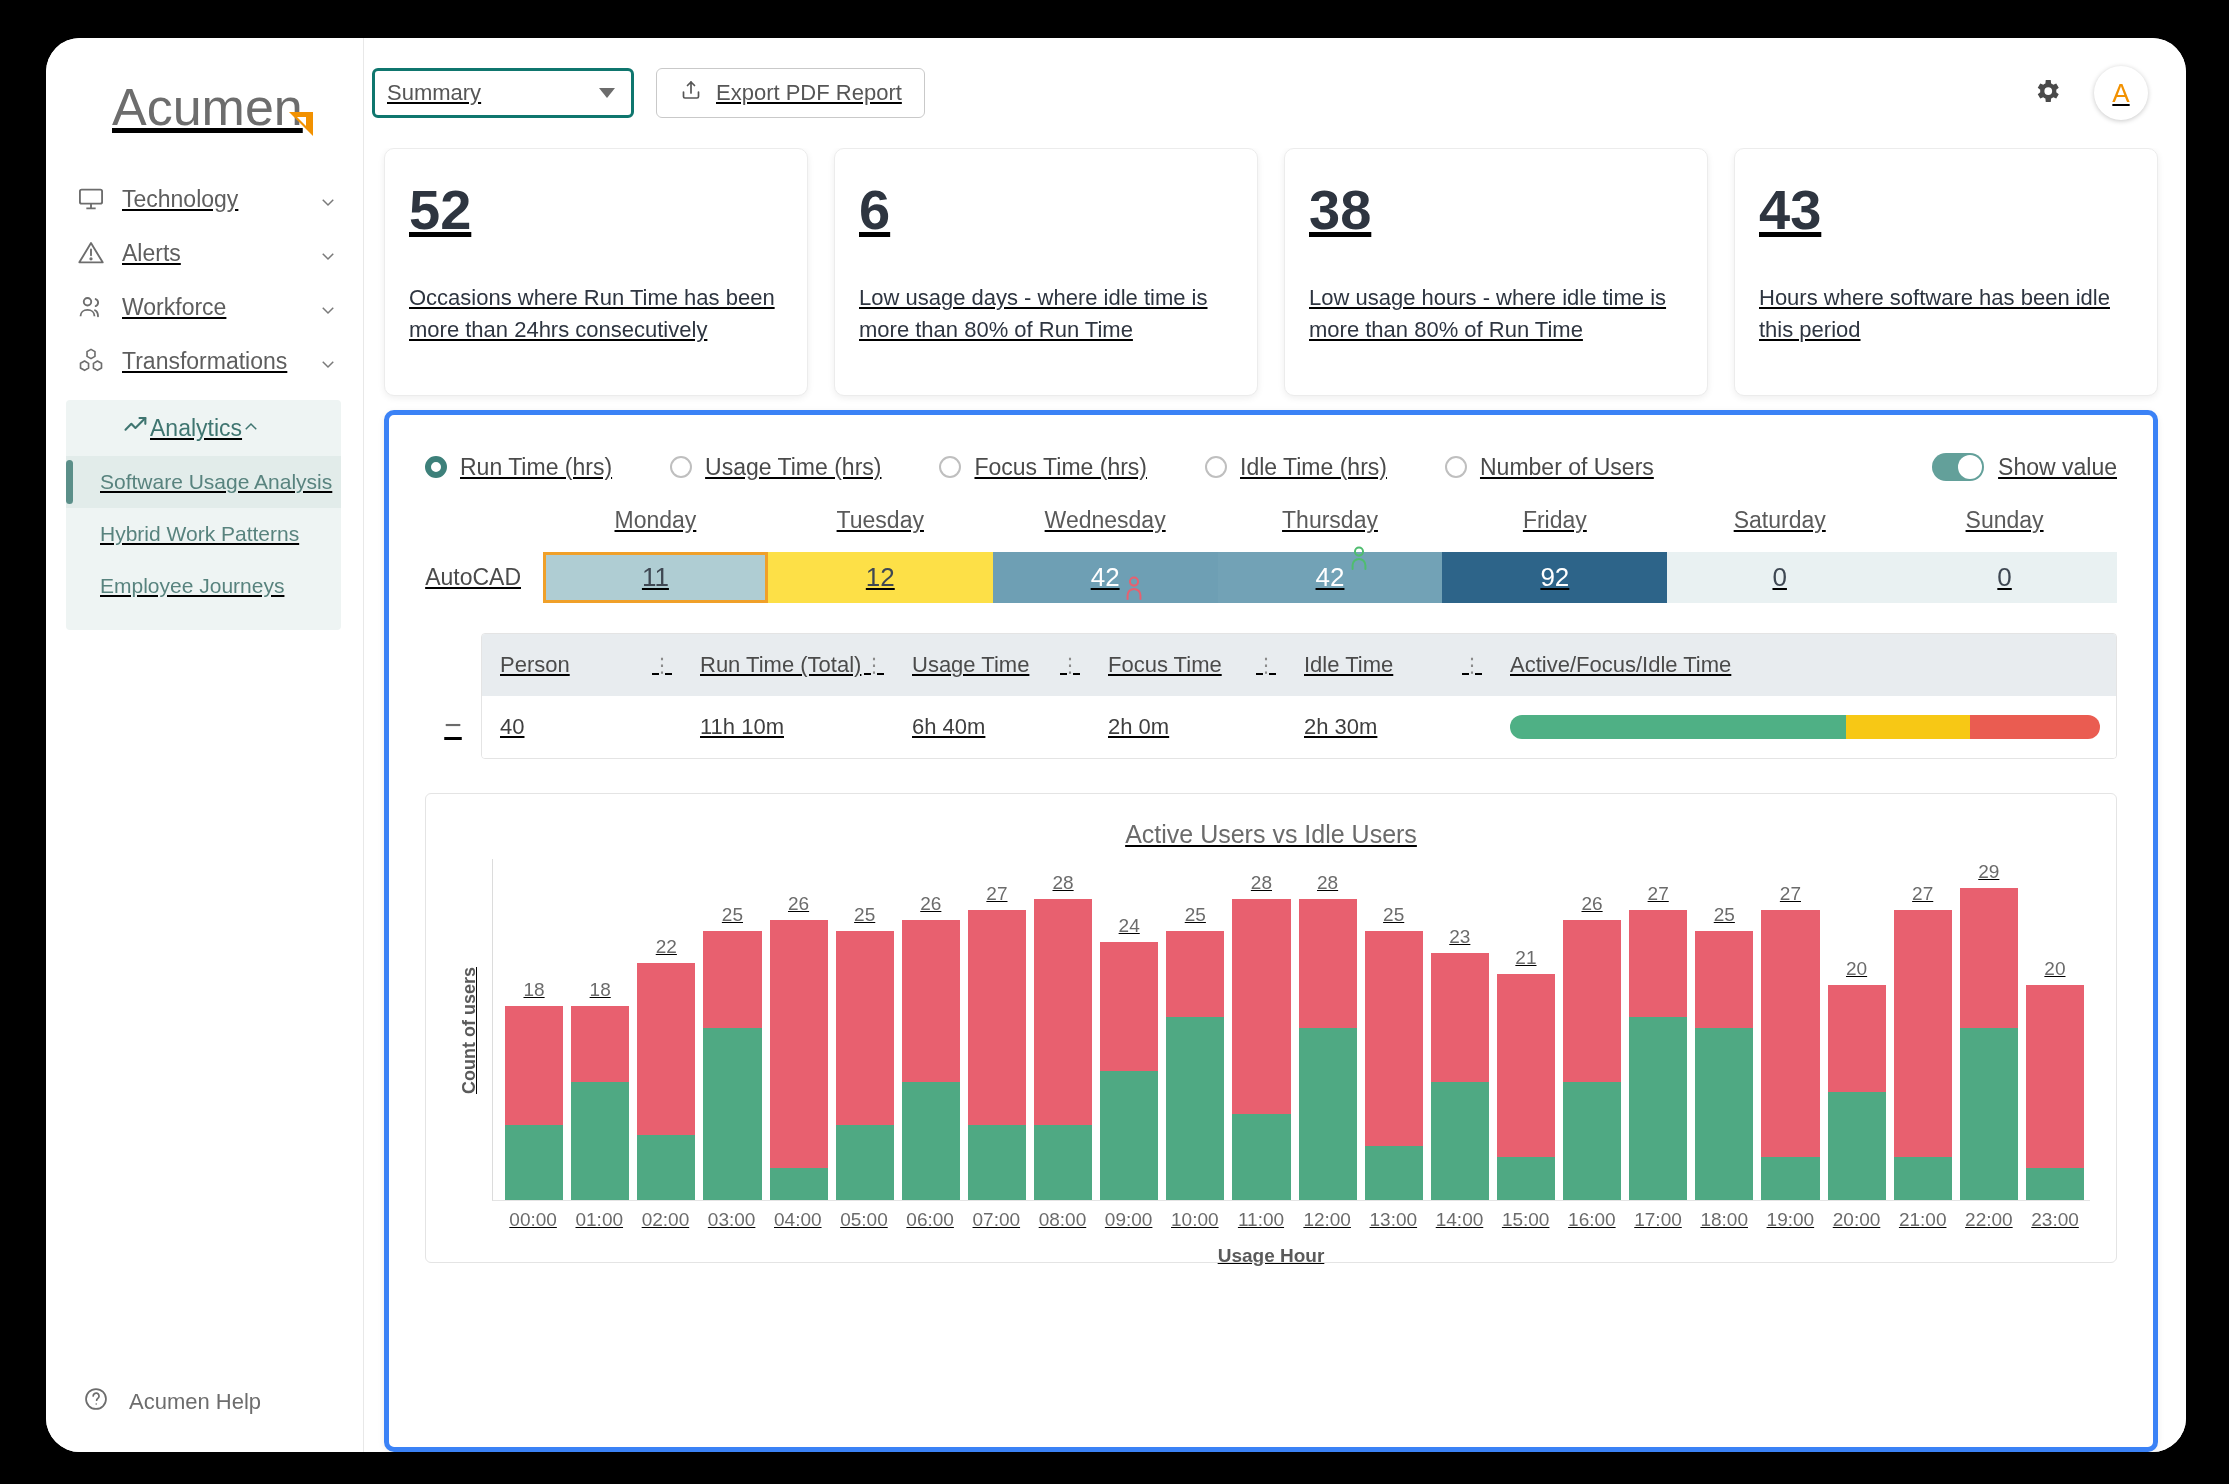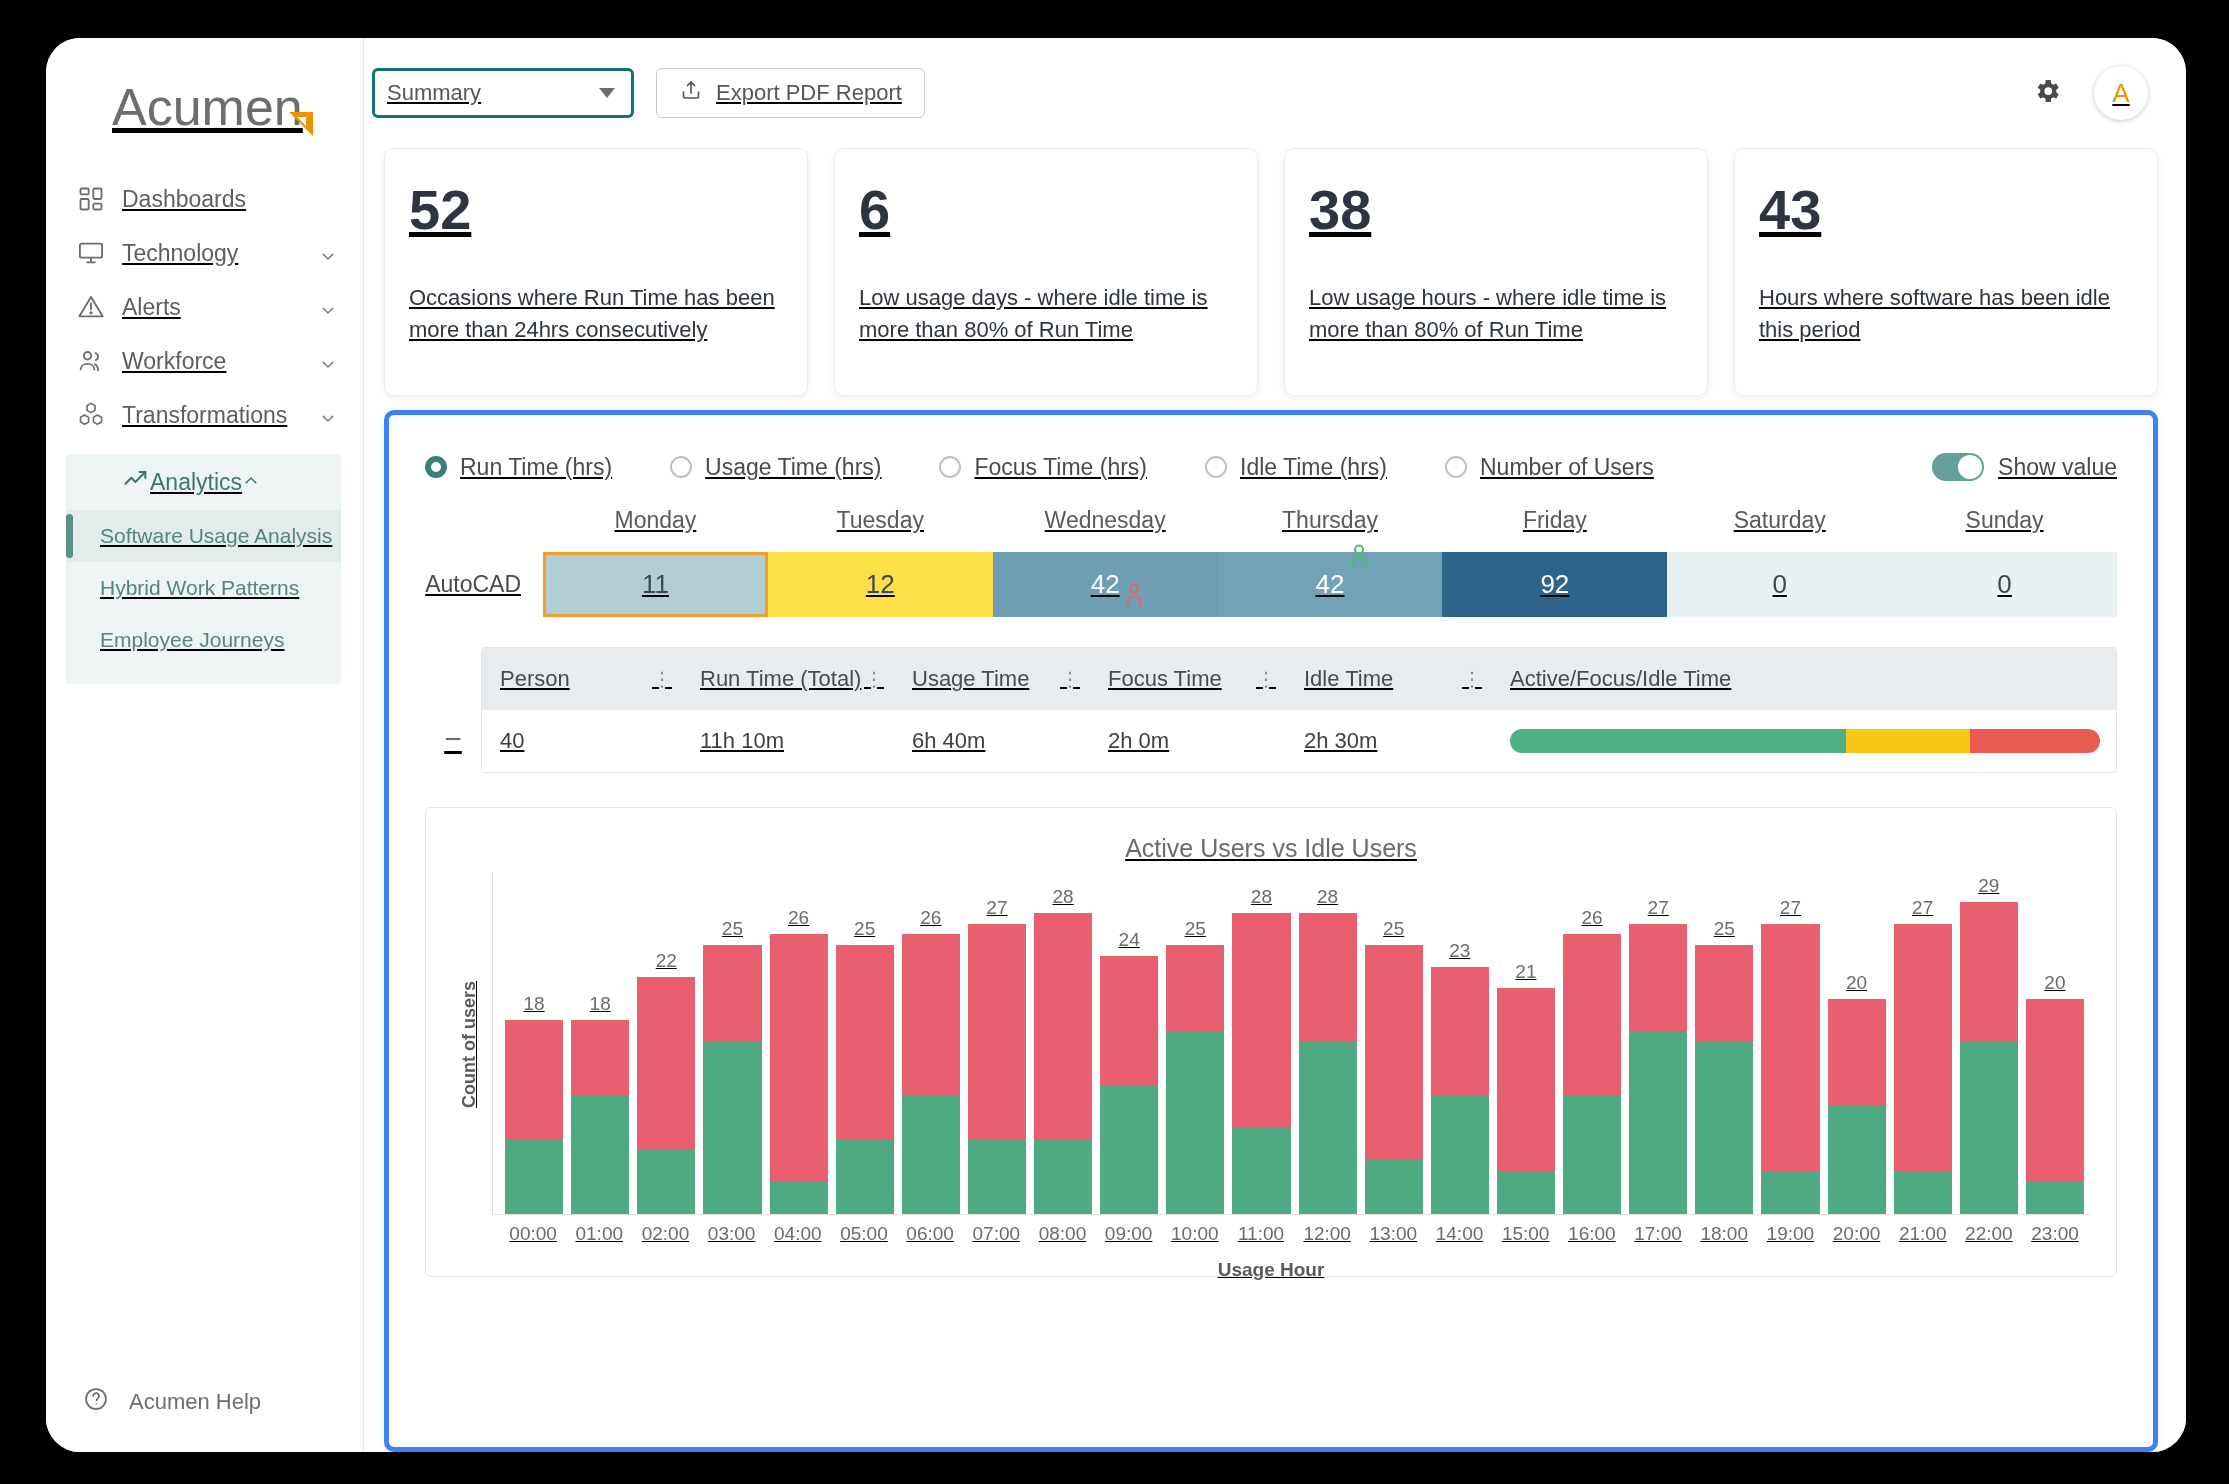--- a/index.html
+++ b/index.html
@@ -321,21 +321,21 @@
     color: #5a5a5a;
     padding-bottom: 18px;
   }
   .heat-rowlabel {
     display: flex; align-items: center; justify-content: flex-end;
     padding-right: 22px;
     font-size: 23px;
     color: #4b4b4b;
   }
   .heat-cell {
-    height: 65px;
+    height: 51px;
     display: flex; align-items: center; justify-content: center;
     font-size: 26px;
     position: relative;
     cursor: pointer;
   }
   .heat-cell.sel {
     border: 3px solid #f0a029;
   }
   .person-ico {
     position: absolute;
@@ -500,31 +500,20 @@
 
 <div class="device">
 
   <div class="sidebar">
     <div class="logo-wrap">
       <div class="logo-text">Acumen</div>
       <div class="logo-mark"></div>
     </div>
 
     <div class="nav">
-      <div class="nav-item">
-        <span class="nav-ico">
-          <svg width="28" height="28" viewBox="0 0 24 24" fill="none" stroke="#6d6d6d" stroke-width="1.6">
-            <rect x="3" y="3" width="7" height="5" rx="1"></rect>
-              <rect x="3" y="12" width="7" height="9" rx="1"></rect>
-            <rect x="14" y="3" width="7" height="9" rx="1"></rect>
-              <rect x="14" y="16" width="7" height="5" rx="1"></rect>
-          </svg>
-        </span>
-        <span>Dashboards</span>
-      </div>
 
       <div class="nav-item">
         <span class="nav-ico">
           <svg width="28" height="28" viewBox="0 0 24 24" fill="none" stroke="#6d6d6d" stroke-width="1.6">
             <rect x="2.5" y="4" width="19" height="12" rx="1.5"></rect>
               <path d="M12 16v4M8 20h8"></path>
           </svg>
         </span>
         <span>Technology</span>
         <span class="chev">

